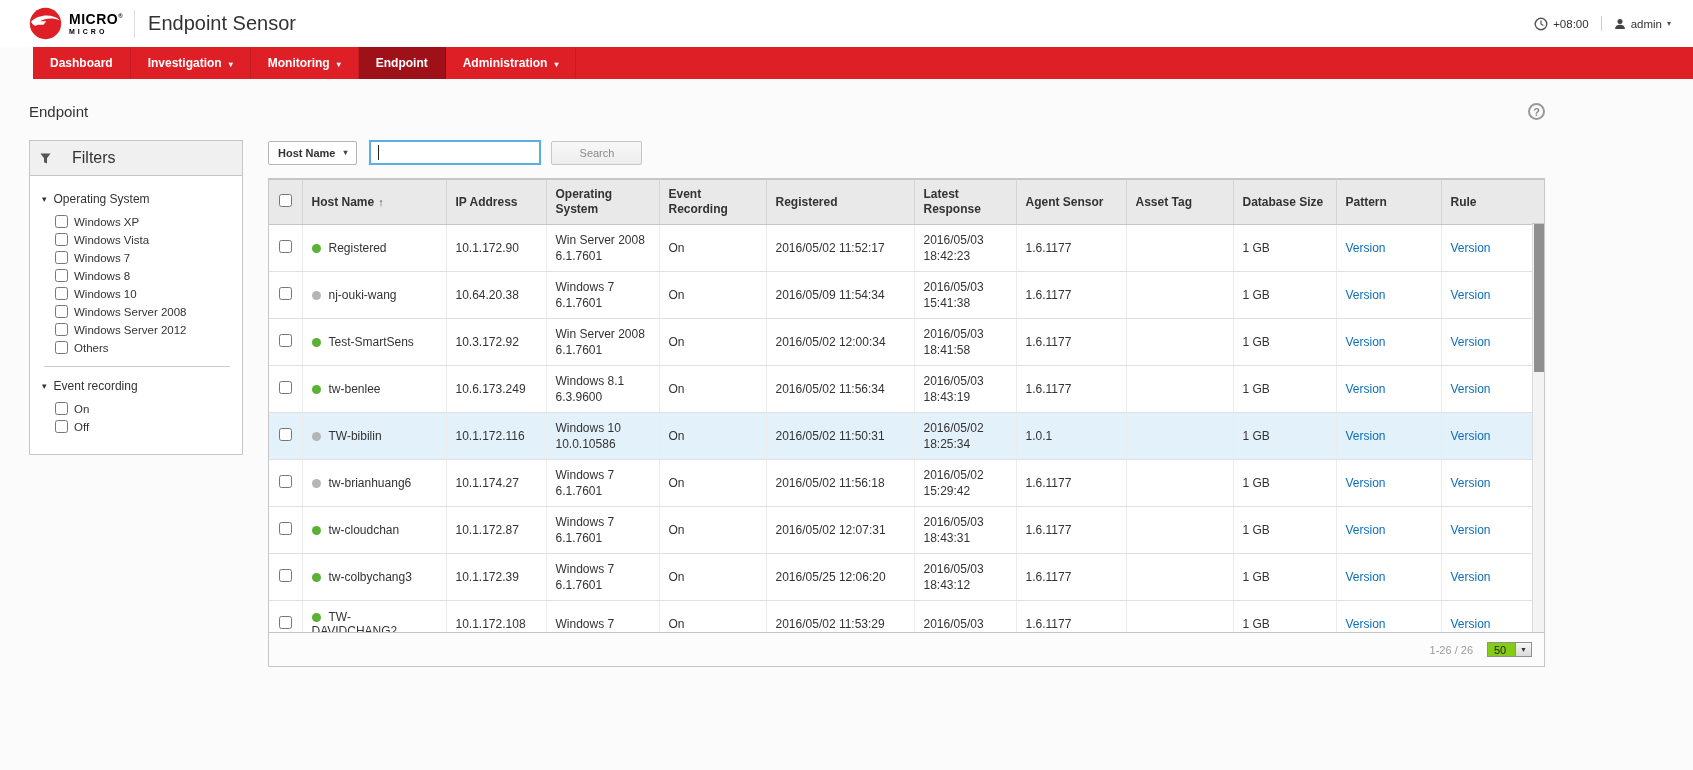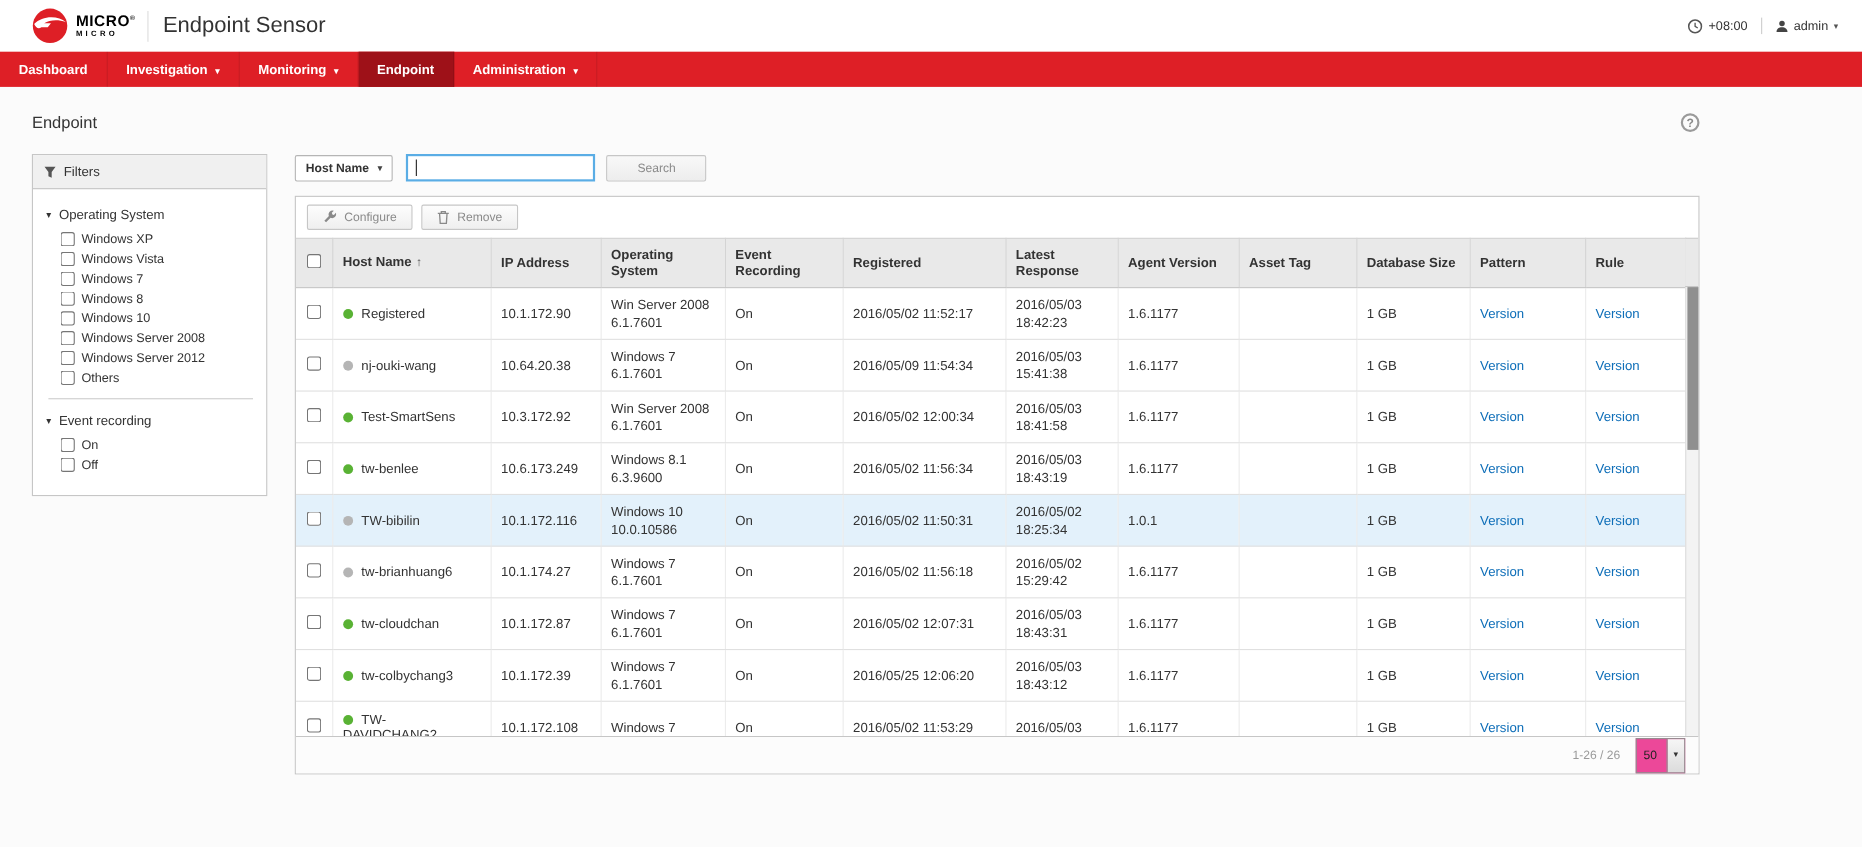--- a/index.html
+++ b/index.html
@@ -16,39 +16,39 @@
   .brand-bottom { font-size:7px; font-weight:bold; letter-spacing:3px; color:#000; margin-top:2px; }
   .vdiv { width:1px; height:28px; background:#ddd; margin:0 13px 0 11px; }
   .app-title { font-size:20px; font-weight:400; color:#333; }
   .topbar-right { display:flex; align-items:center; font-size:11.5px; color:#333; }
   .topbar-right .sep { width:1px; height:15px; background:#ccc; margin:0 12px; }
   .tz-label { margin-left:5px; }
   .user-label { margin-left:5px; }
   .tiny-caret { font-size:8px; color:#555; margin-left:5px; }
 
   
-  .mainnav { height:32px; background:var(--brand-red); display:flex; }
+  .mainnav { height:32px; background:var(--brand-red); display:flex;margin-left:33px; }
   .nav-item { line-height:32px; padding:0 17px; color:#fff; font-size:12px; font-weight:bold; cursor:pointer; border-right:1px solid rgba(0,0,0,0.10); }
   .nav-item.active { background:var(--nav-active); }
   .nav-caret { font-size:8px; margin-left:7px; color:#fff; }
 
   
   .pagehead { display:flex; justify-content:space-between; align-items:center; padding:24px 148px 20px 29px; }
   .page-title { font-size:15px; color:#333; }
   .help { width:17px; height:17px; border:2px solid #9a9a9a; border-radius:50%; color:#8a8a8a; font-size:11px; font-weight:bold;
           display:flex; align-items:center; justify-content:center; cursor:pointer; }
   .help::after { content:"?"; }
 
   
   .content { display:flex; padding:0 29px; align-items:flex-start; }
 
   
   .filters { width:214px; border:1px solid #c6c6c6; background:#fff; flex:none; }
-  .filters-head { background:#f0f0f0; border-bottom:1px solid #c6c6c6; padding:8px 10px; font-size:12px; color:#333;
-                  display:flex; align-items:center; gap:7px; }
+  .filters-head { background:#f0f0f0; border-bottom:1px solid #c6c6c6; padding:8px 10px; font-size:16px; color:#333;
+                  display:flex; align-items:center; gap:21px; }
   .filters-body { padding:12px 12px 16px 12px; }
   .fsection-title { font-size:12px; color:#333; display:flex; align-items:center; gap:7px; margin:4px 0 9px 0; cursor:pointer; }
   .tri { font-size:9px; color:#333; }
   .fopt { display:flex; align-items:center; gap:6px; font-size:11.5px; color:#333; margin:0 0 5px 13px; cursor:pointer; }
   .fopt input { width:13px; height:13px; margin:0; }
   .fsep { border:none; border-top:1px solid #ccc; margin:12px 0 12px 2px; }
 
   
   .main { width:1277px; margin-left:25px; flex:none; }
   .searchrow { display:flex; align-items:center; margin-bottom:13px; }
@@ -84,21 +84,21 @@
   .link { color:var(--link-blue); cursor:pointer; text-decoration:none; }
 
   .header-filler { position:absolute; top:0; right:0; width:12px; height:45px; background:#e9e9e9;
                    border-top:1px solid #c6c6c6; border-bottom:1px solid #c6c6c6; }
   .vscroll { position:absolute; top:45px; right:0; width:12px; height:408px; background:#f3f3f3; border-left:1px solid #dcdcdc; cursor:pointer; }
   .vthumb { width:11px; height:148px; background:#8f8f8f; margin-left:1px; }
 
   .pager { border-top:1px solid #c6c6c6; height:34px; background:#fcfcfc; display:flex; align-items:center; justify-content:flex-end;
            padding:0 12px; gap:14px; }
   .pager-range { color:#9a9a9a; font-size:11px; }
-  .page-size { display:flex; border:1px solid #8f8f8f; height:32px; background:#ec4899; cursor:pointer; }
+  .page-size { display:flex; border:1px solid #8f8f8f; height:15px; background:#84cc16; cursor:pointer; }
   .ps-val { width:27px; font-size:11px; display:flex; align-items:center; padding-left:6px; color:#222; }
   .ps-btn { width:16px; background:linear-gradient(#f6f6f6,#dcdcdc); border-left:1px solid #8f8f8f; display:flex; align-items:center;
             justify-content:center; font-size:7px; color:#333; }
 </style>
 </head>
 <body>
 
 <header class="topbar">
   <div class="brand">
     <svg class="logo" viewBox="0 0 40 40">
@@ -212,34 +212,20 @@
       </button>
       <span class="search-input-wrap">
         <input class="search-input" type="text" value="" style="">
         <span class="caret-bar"></span>
       </span>
       <button class="search-btn">Search</button>
     </div>
 
     <div class="panel">
 
-      <div class="toolbar">
-        <button class="tool-btn">
-          <svg width="13" height="13" viewBox="0 0 16 16">
-            <path d="M15.2 3.1a4.4 4.4 0 0 1-5.9 5.5L4.2 13.7 2.3 11.8l5.1-5.1A4.4 4.4 0 0 1 12.9.8L10.6 3.1l.7 1.7 1.7.7z" fill="#8a8a8a"></path>
-          </svg>
-          <span>Configure</span>
-        </button>
-        <button class="tool-btn">
-          <svg width="12" height="13" viewBox="0 0 12 13">
-            <path d="M1 3h10M4.2 3V1.4h3.6V3M2.6 3l.6 9h5.6l.6-9" stroke="#8a8a8a" fill="none" stroke-width="1.2"></path>
-          </svg>
-          <span>Remove</span>
-        </button>
-      </div>
 
       <div class="table-area">
         <table>
           <colgroup>
               <col style="width: 33px;">
               <col style="width: 144px;">
               <col style="width: 100px;">
               <col style="width: 113px;">
               <col style="width: 107px;">
               <col style="width: 148px;">
@@ -252,21 +238,21 @@
             </colgroup>
           <thead>
             <tr>
                 <th class="cb"><input type="checkbox" style=""></th>
                 <th><span>Host Name</span><span class="sort-arrow">↑</span></th>
                 <th><span>IP Address</span></th>
                 <th><span>Operating System</span></th>
                 <th><span>Event Recording</span></th>
                 <th><span>Registered</span></th>
                 <th><span>Latest Response</span></th>
-                <th><span>Agent Version</span></th>
+                <th><span>Agent Sensor</span></th>
                 <th><span>Asset Tag</span></th>
                 <th><span>Database Size</span></th>
                 <th><span>Pattern</span></th>
                 <th><span>Rule</span></th>
               </tr>
           </thead>
           <tbody>
               <tr>
                 <td class="cb"><input type="checkbox" style=""></td>
                 <td><span class="dot online"></span><span>Registered</span></td>

